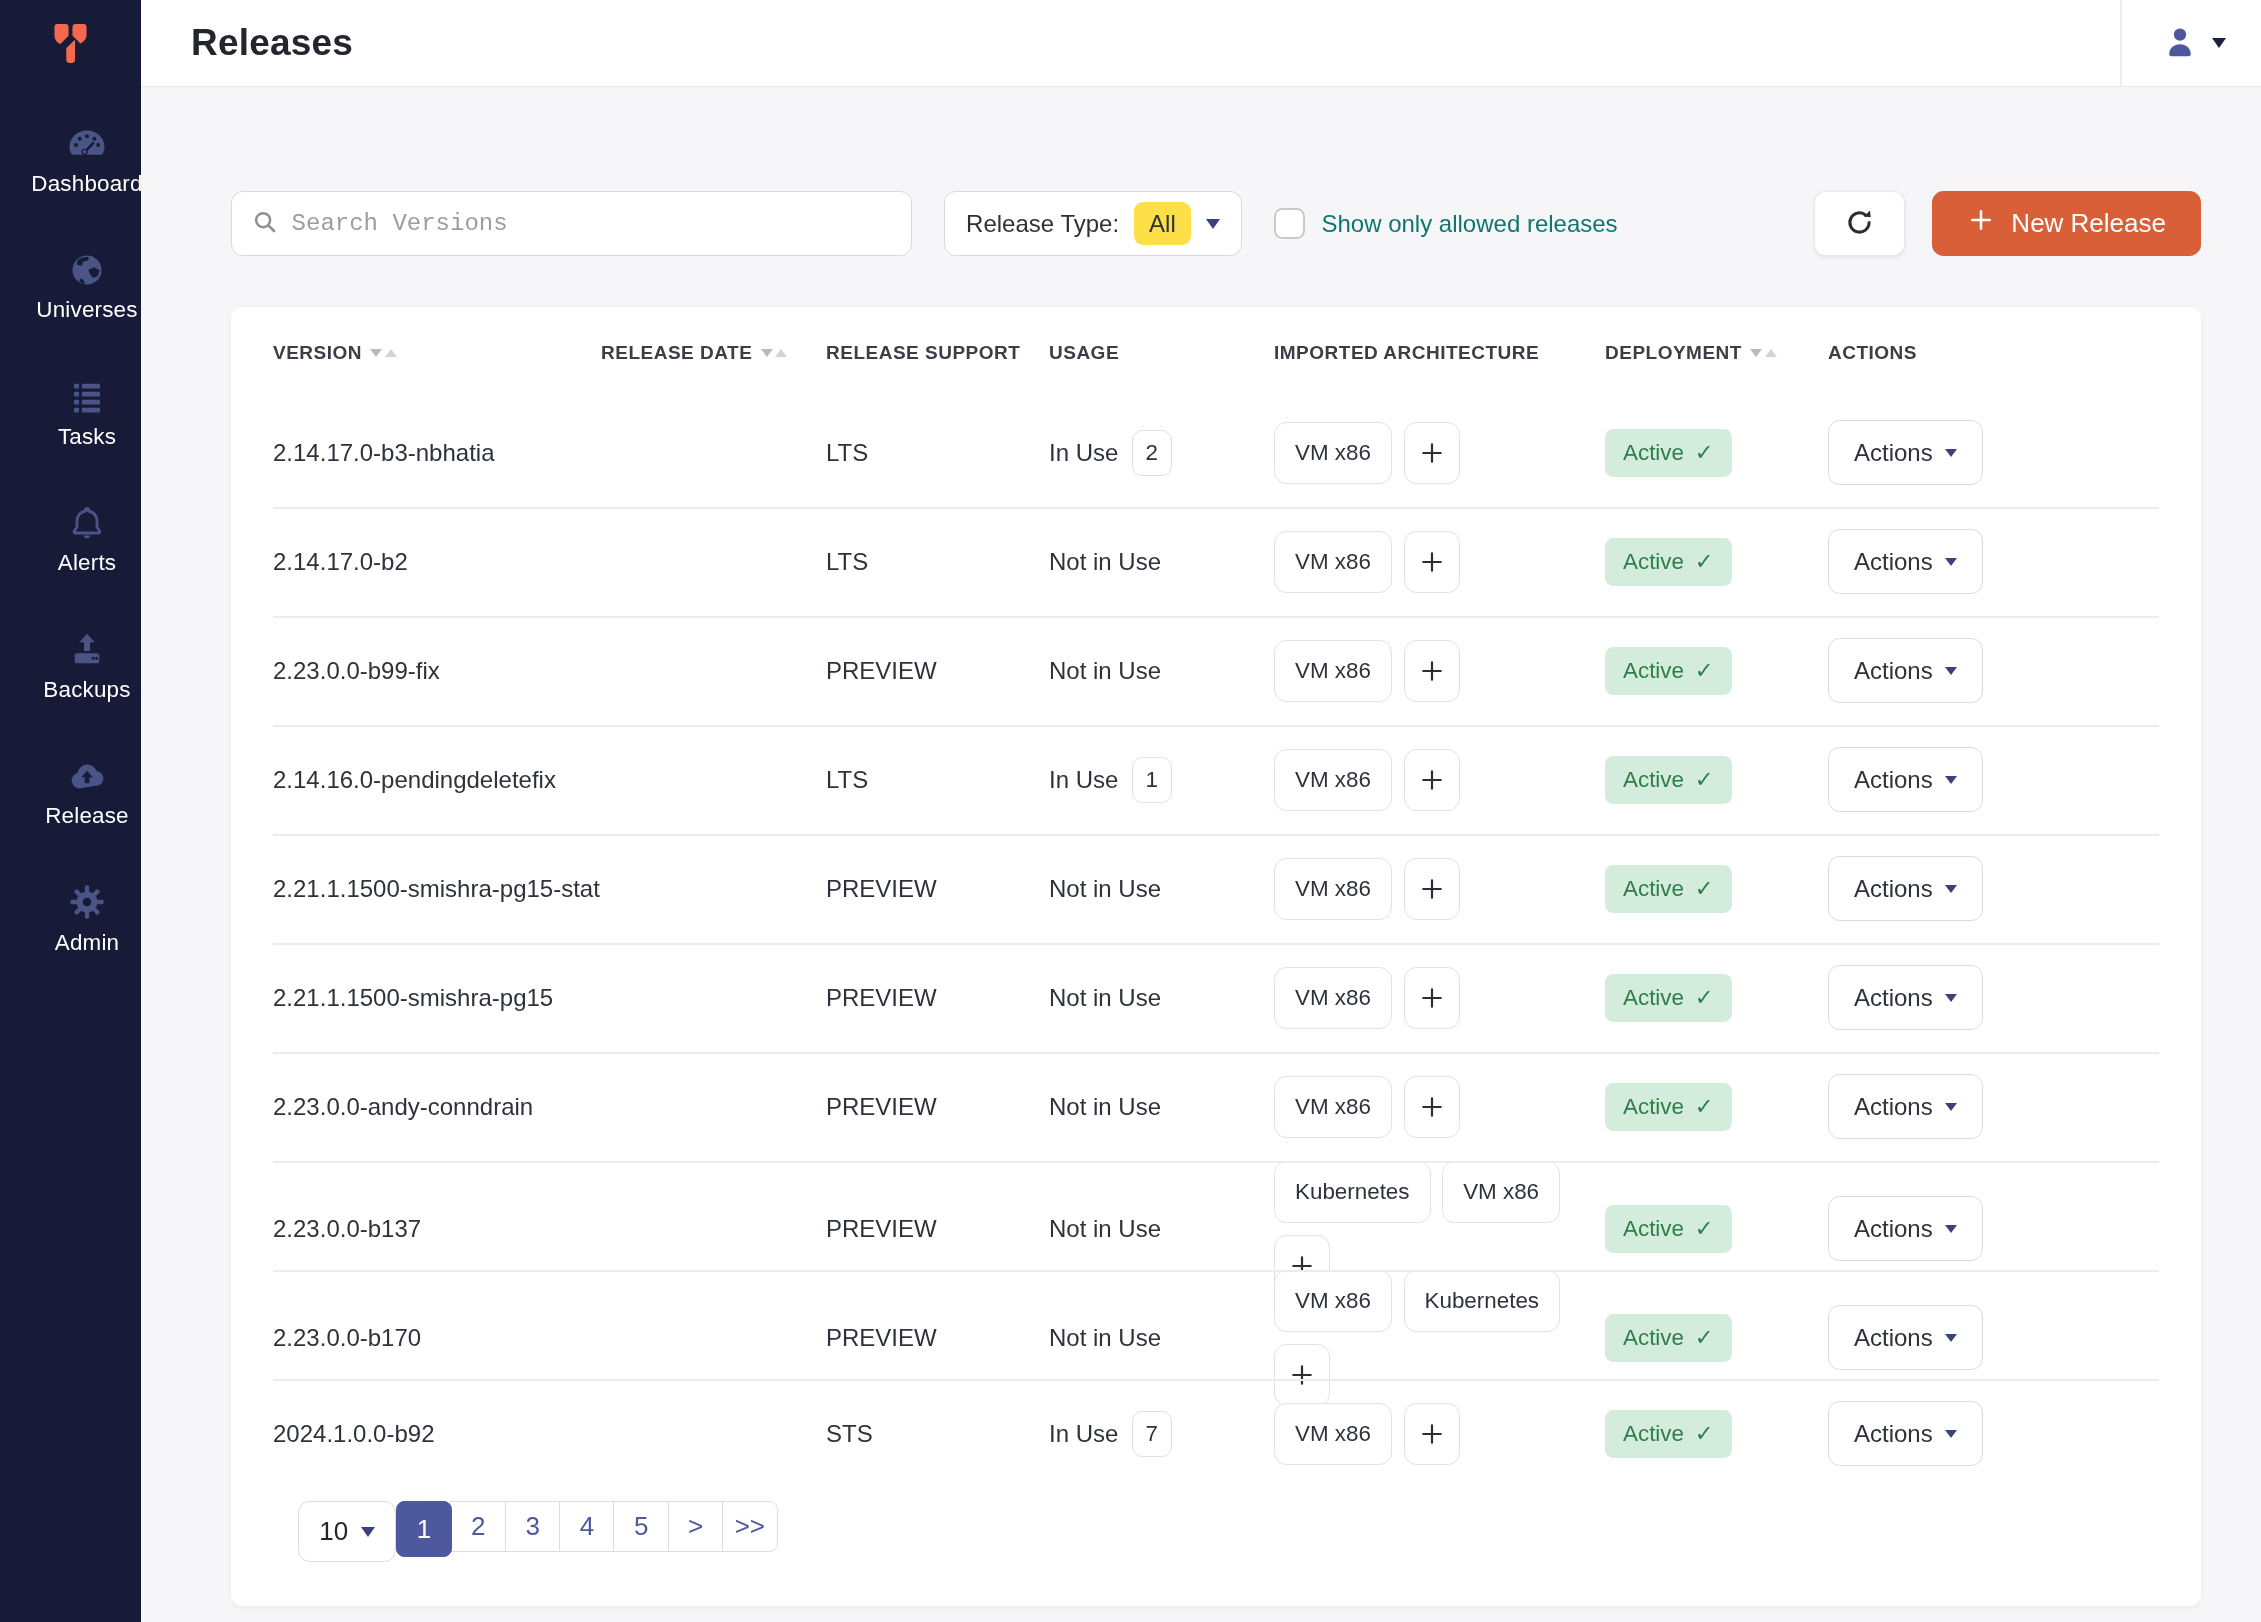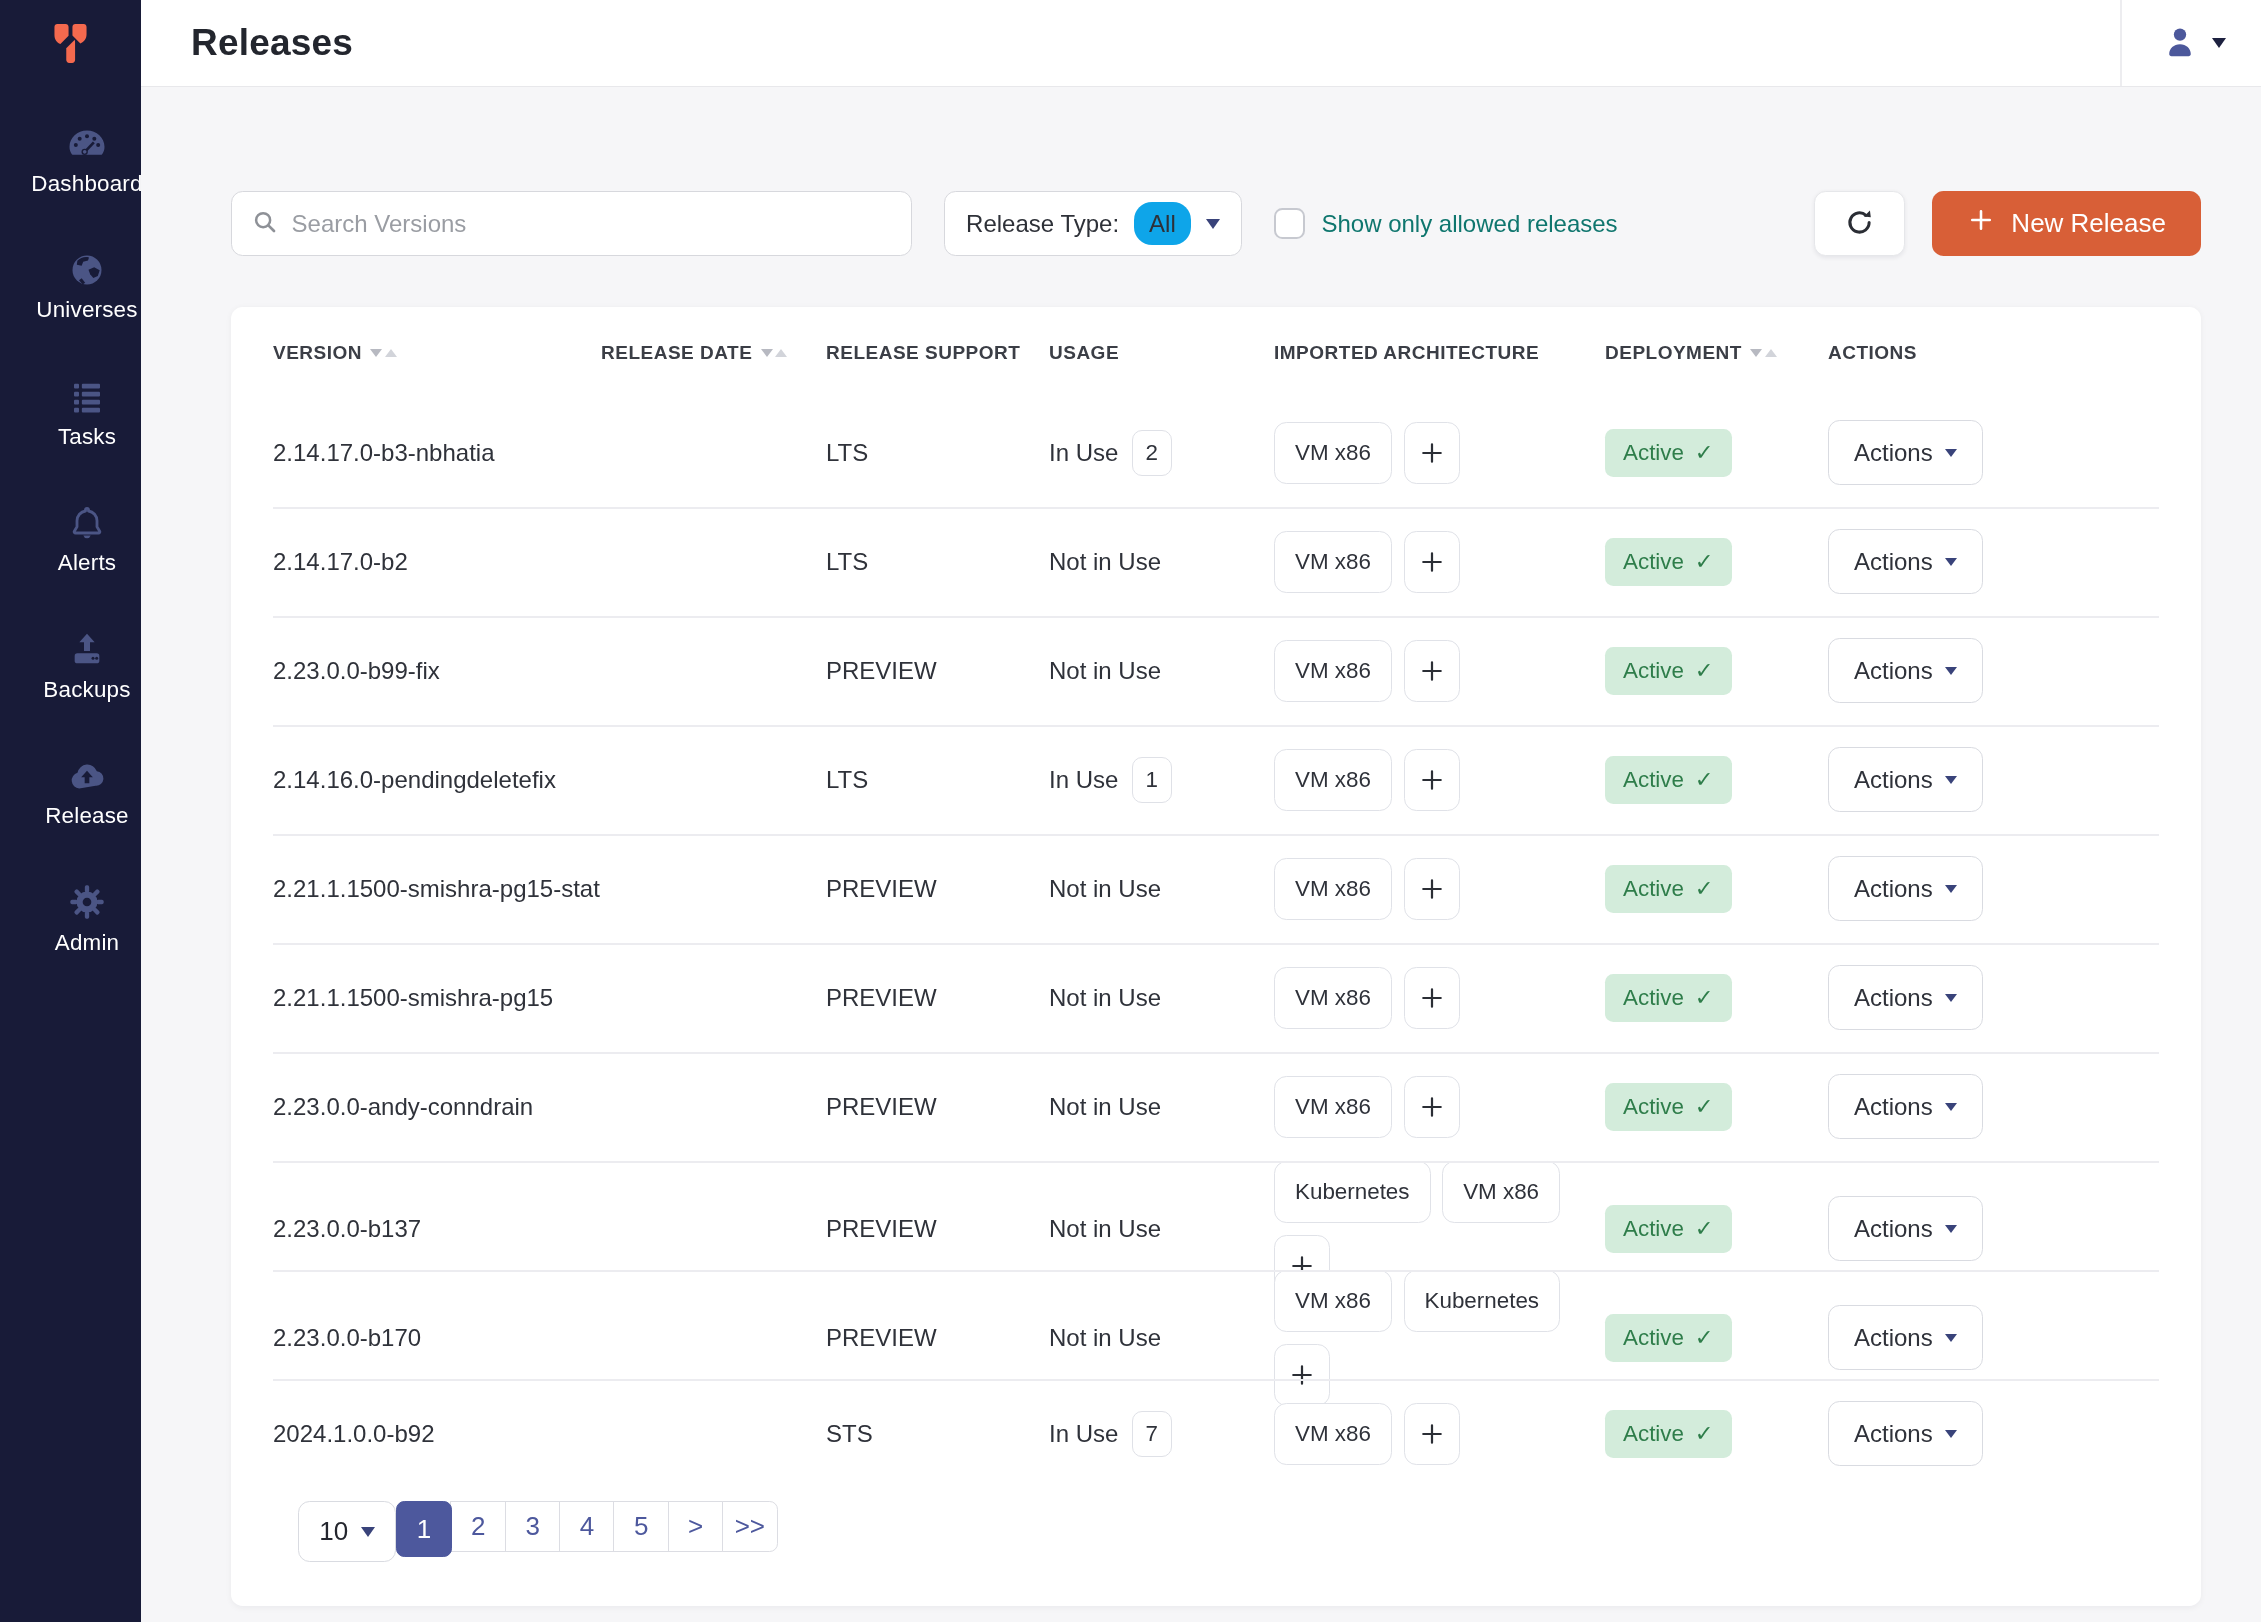--- a/index.html
+++ b/index.html
@@ -34,26 +34,26 @@
   .topbar{height:87px;flex:0 0 87px;background:#fff;border-bottom:0.8px solid #e8e8eb;display:flex;align-items:center;padding:0 28px 0 50px;}
   .page-title{font-size:37px;font-weight:700;color:#23262e;letter-spacing:0.2px;}
   .topbar-right{margin-left:auto;display:flex;align-items:center;height:100%;}
   .topbar-divider{width:1.7px;height:100%;background:#ededf0;margin-right:33px;}
   .user-menu{display:flex;align-items:center;gap:13.3px;padding:0 6.6px;}
   .user-menu svg{width:38px;height:38px;}
 
   
   .content{flex:1;background:#f6f6f8;}
   .toolbar{margin:104px 60px 0 90px;display:flex;align-items:center;gap:31.5px;}
-  .search-box{width:681px;height:65px;background:#fff;border:1.7px solid #d7d8dd;border-radius:11.6px;display:flex;align-items:center;padding:0 18px;gap:11.6px;}
+  .search-box{width:681px;height:65px;background:#fff;border:1.7px solid #d7d8dd;border-radius:11.6px;display:flex;align-items:center;padding:0 18px;gap:11.6px;font-family:Liberation Mono, monospace;}
   .search-box svg{width:30px;height:30px;flex:0 0 30px;}
   .search-box input{border:none;outline:none;flex:1;font-size:24px;font-family:inherit;color:#2e3138;background:transparent;}
   .search-box input::placeholder{color:#9a9da3;}
   .release-type{height:65px;background:#fff;border:1.7px solid #d7d8dd;border-radius:11.6px;display:flex;align-items:center;padding:0 21.6px;gap:15px;font-size:24px;color:#2e3138;}
-  .rt-value{background:#0ea5e9;border-radius:18px;padding:7.5px 15px;}
+  .rt-value{background:#fde047;border-radius:9px;padding:7.5px 15px;}
   .allowed{display:flex;align-items:center;gap:16.6px;font-size:24px;color:#0f766e;}
   .checkbox{width:31px;height:31px;border:2.5px solid #c7c9d0;border-radius:8.3px;background:#fff;flex:0 0 31px;}
   .toolbar-right{margin-left:auto;display:flex;gap:26.5px;align-items:flex-start;}
   .refresh-btn{width:91px;height:65px;background:#fff;border:0.8px solid #e6e7ea;border-radius:11.6px;box-shadow:0 1.7px 4.1px rgba(20,20,40,.07);display:flex;align-items:center;justify-content:center;}
   .refresh-btn svg{width:33px;height:33px;}
   .new-release-btn{height:65px;padding:0 35px;background:var(--accent);border:none;border-radius:11.6px;color:#fff;font-size:26px;font-family:inherit;display:flex;align-items:center;gap:16.6px;}
   .new-release-btn svg{width:28px;height:28px;}
 
   
   .card{margin:51px 60px 0 90px;height:1299px;background:#fff;border-radius:11.6px;box-shadow:0 1.7px 6.6px rgba(20,20,40,.05);}

